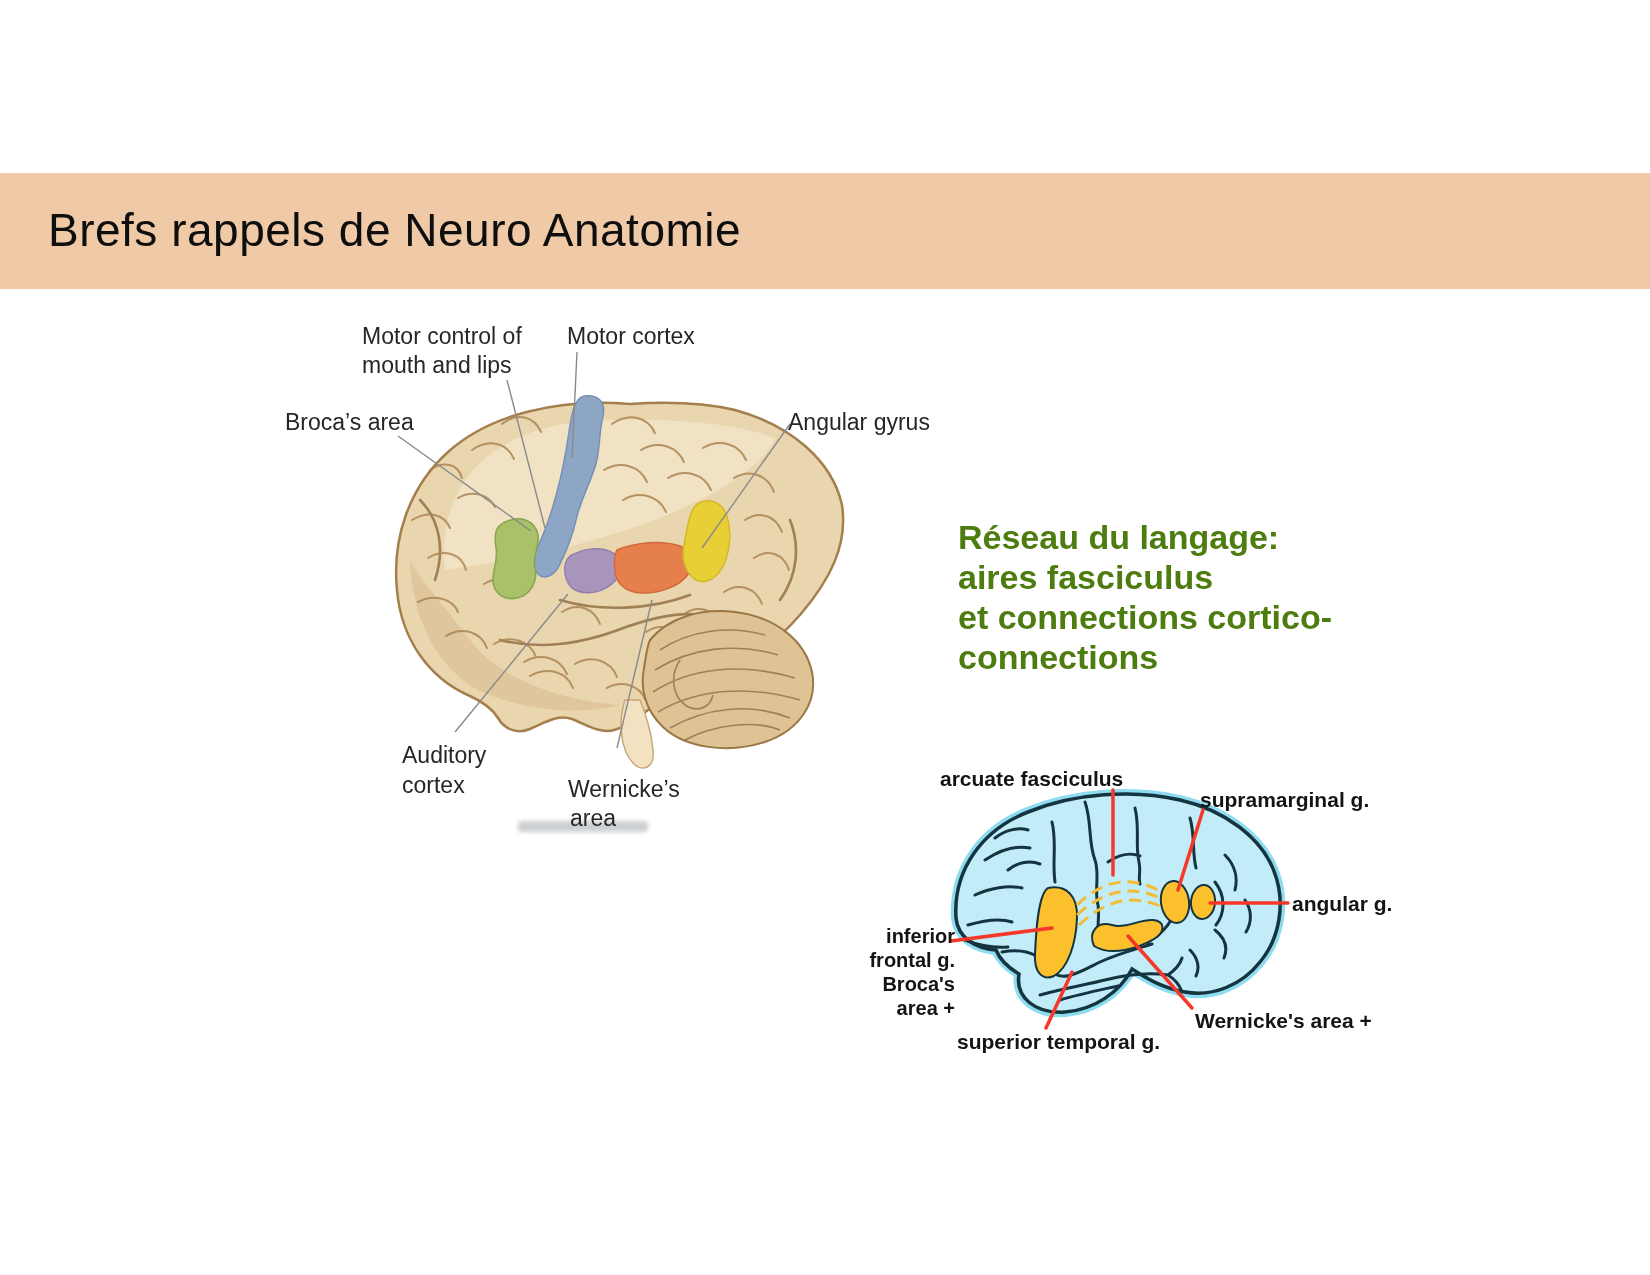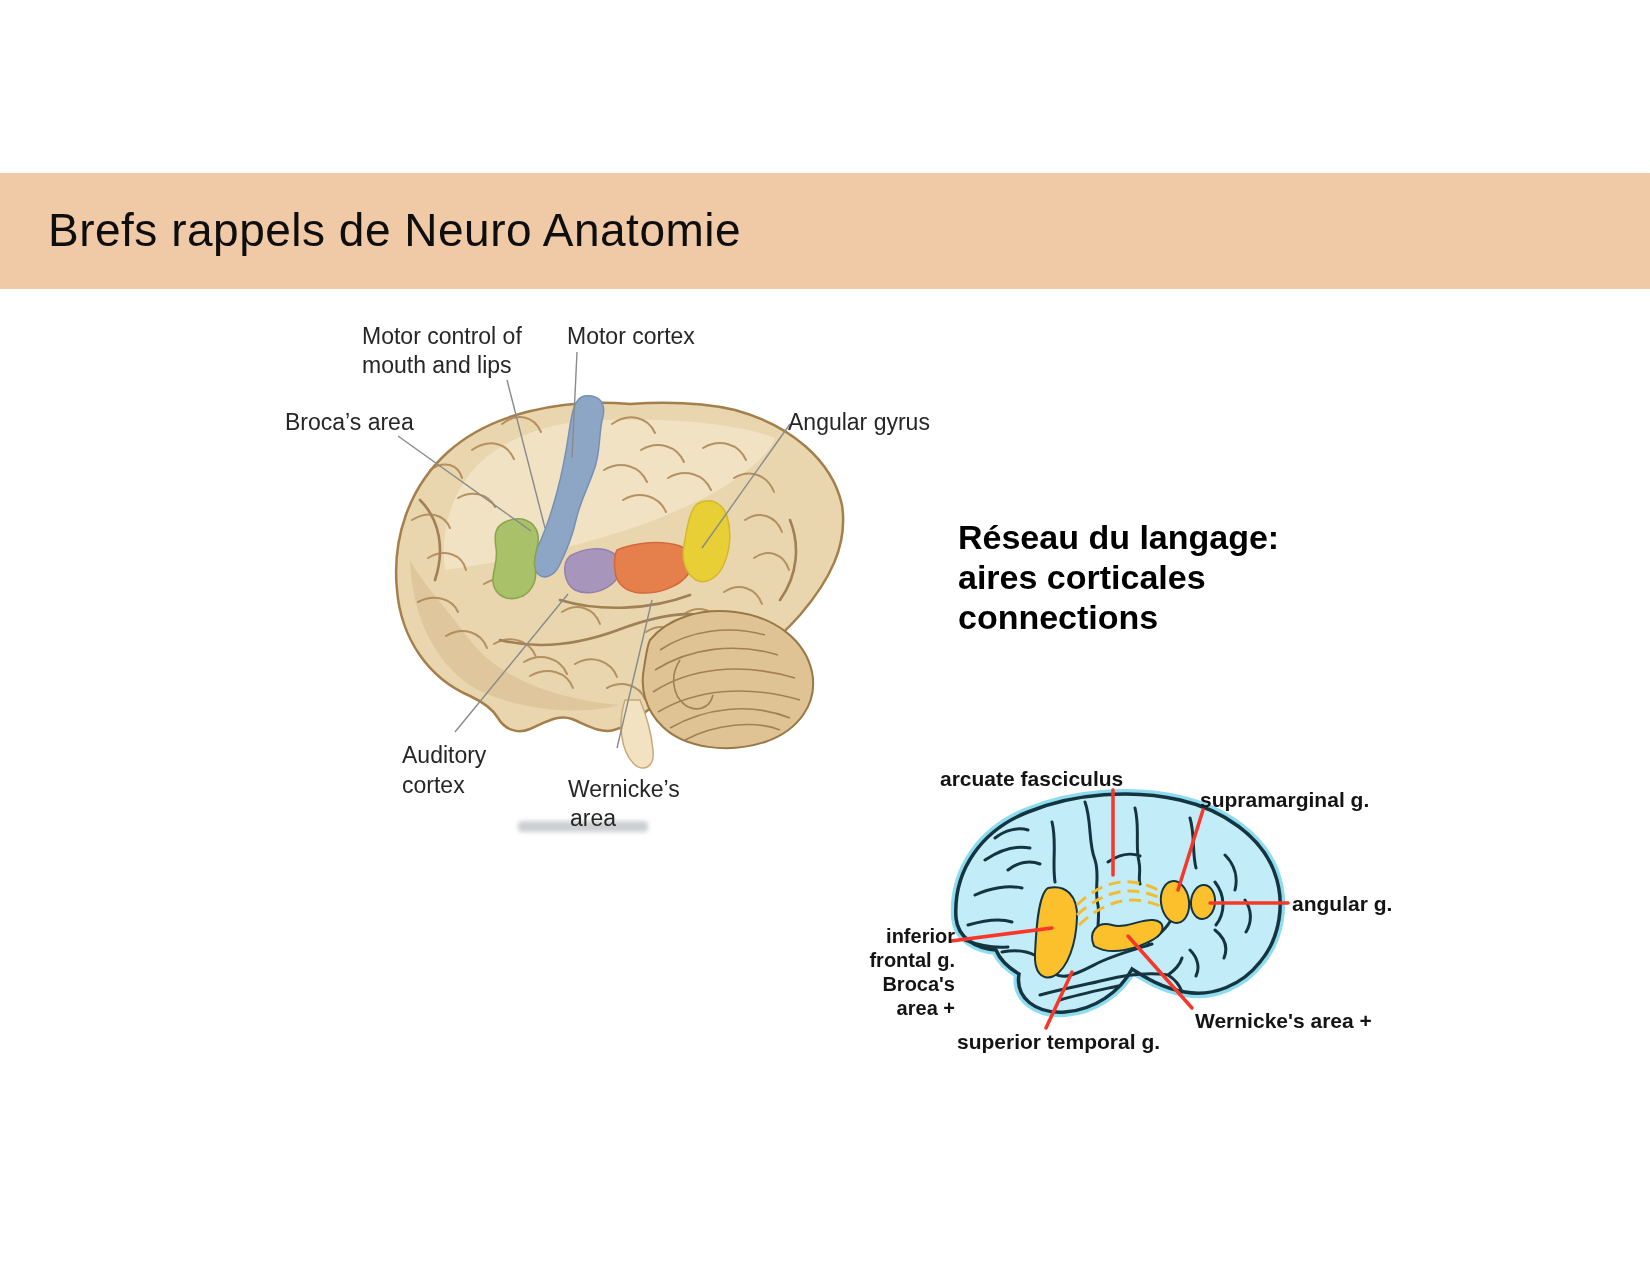--- a/index.html
+++ b/index.html
@@ -1,20 +1,20 @@
 <!DOCTYPE html>
 <html><head>
 <meta charset="utf-8">
 <style>
   html,body{margin:0;padding:0;background:#ffffff;}
   .slide{position:relative;width:1650px;height:1275px;background:#ffffff;overflow:hidden;
          font-family:"Liberation Sans",sans-serif;padding-left:46px;}
   .banner{position:absolute;left:0;top:173px;width:1650px;height:116px;background:#f0caa7;}
   .title{position:absolute;left:48px;top:30px;font-size:46px;color:#0e0e0e;letter-spacing:0.5px;}
-  .red-note{position:absolute;left:958px;top:517px;color:#000000;font-size:34px;font-weight:bold;
+  .red-note{position:absolute;left:958px;top:517px;color:#4d7c0f;font-size:34px;font-weight:bold;
             line-height:40px;white-space:nowrap;}
   .smudge{position:absolute;left:518px;top:821px;width:130px;height:11px;background:#8f959b;
           opacity:.45;filter:blur(2px);border-radius:4px;}
   svg{position:absolute;left:0;top:0;}
   .f1label{font-size:23px;fill:#262626;}
   .f2label{font-size:21px;font-weight:bold;fill:#141414;}
   .f2label-sm{font-size:20px;font-weight:bold;fill:#141414;}
   .leader{stroke:#8a8a8a;stroke-width:1.4;fill:none;}
   .gyri{stroke:#ab8452;stroke-width:2;fill:none;opacity:.85;stroke-linecap:round;}
   .deep{stroke:#8d6a3e;stroke-width:2.6;fill:none;opacity:.8;stroke-linecap:round;}
@@ -26,21 +26,22 @@
 <body>
 
 <div class="slide">
 
   <div class="banner">
     <div class="title">Brefs rappels de Neuro Anatomie</div>
   </div>
 
   <div class="red-note">
     <div>Réseau du langage:</div>
-    <div>aires corticales</div>
+    <div>aires fasciculus</div>
+    <div>et connections cortico-</div>
     <div>connections</div>
   </div>
 
   <div class="smudge"></div>
 
   <svg width="1650" height="1275" viewBox="0 0 1650 1275">
 
     <g>
 
       <path d="M 630,404 C 560,398 490,414 448,452 C 408,488 392,540 397,590

